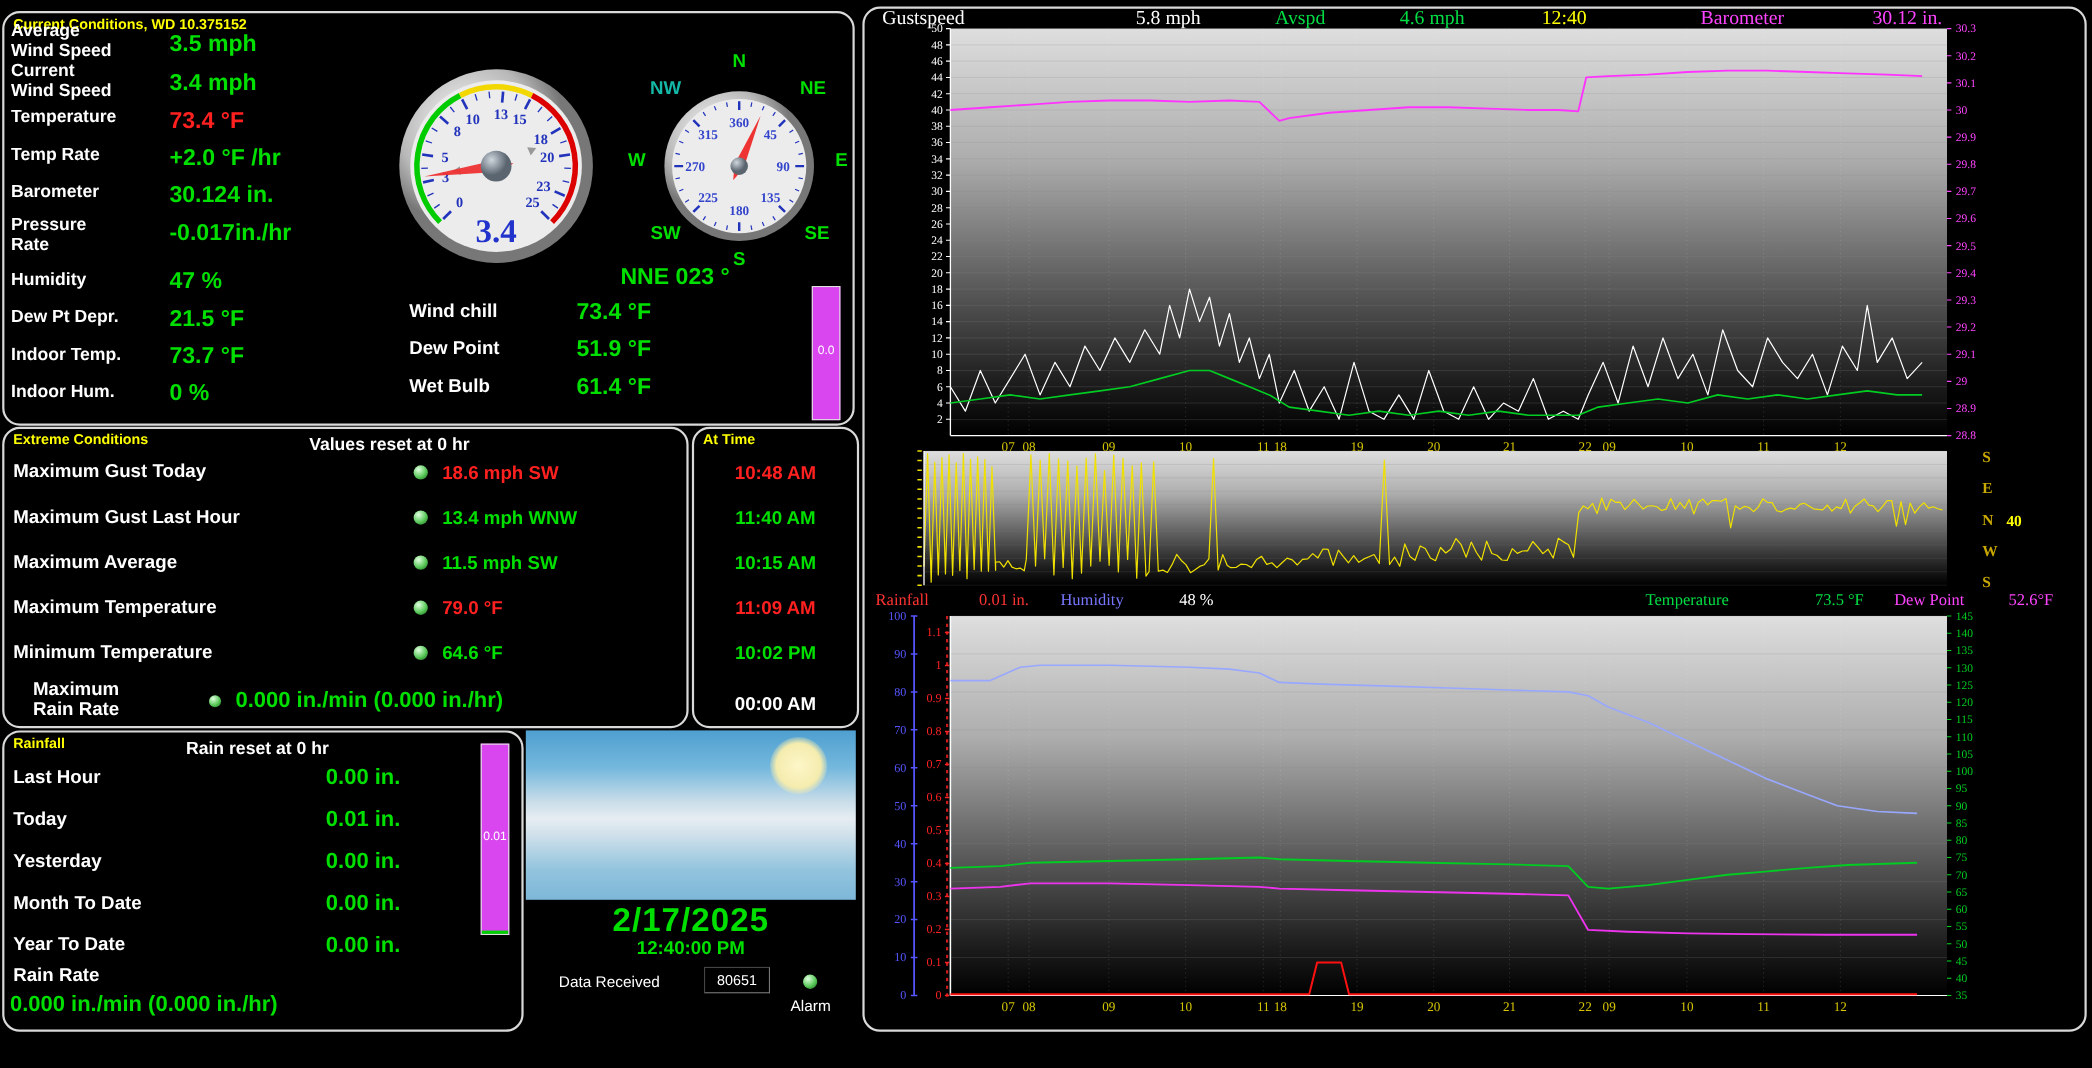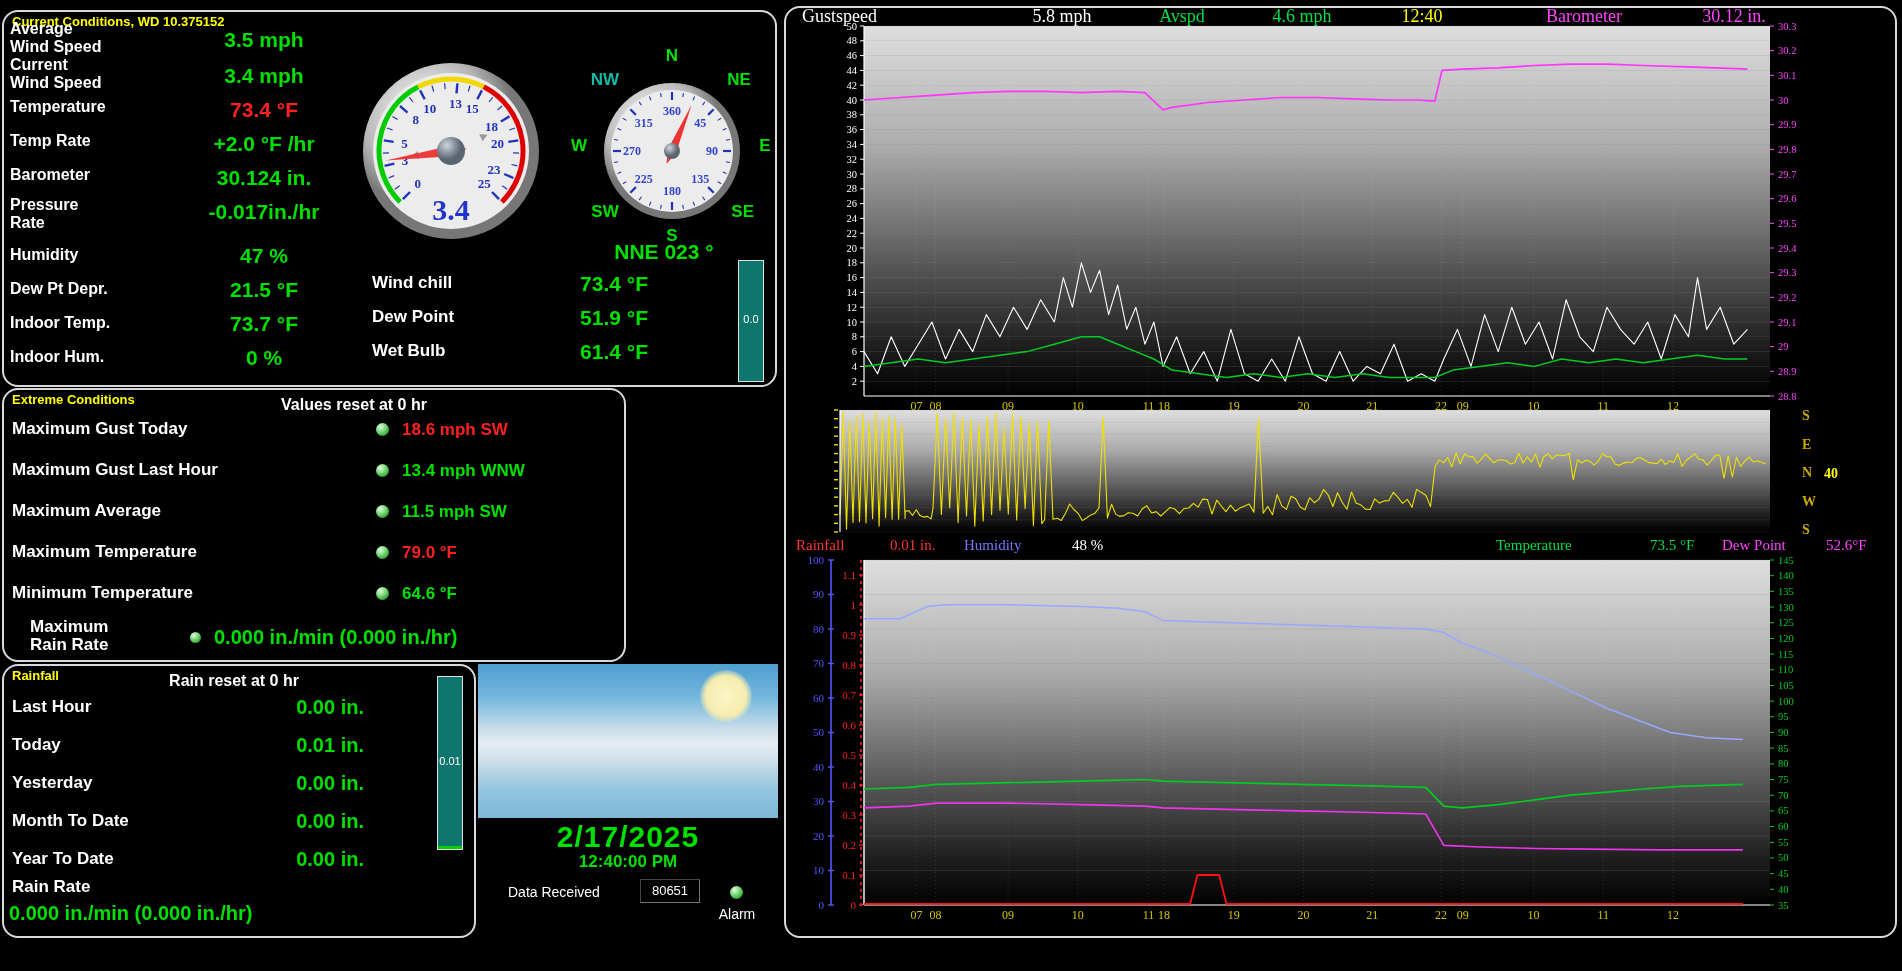--- a/index.html
+++ b/index.html
@@ -1,27 +1,27 @@
 <!DOCTYPE html>
 <html><head>
 <meta charset="utf-8">
 <style>
   html,body{margin:0;padding:0;background:#000;}
   #stage{position:relative;width:1902px;height:971px;background:#000;overflow:hidden;
          font-family:"Liberation Sans",sans-serif;}
   .panel{position:absolute;border:2px solid #d9d9d9;border-radius:16px;background:#000;box-sizing:border-box;}
   .ptitle{position:absolute;left:8px;top:2px;font-size:13px;font-weight:bold;color:#ffff00;white-space:nowrap;}
   .lbl{position:absolute;color:#fff;font-weight:bold;font-size:16px;line-height:18px;white-space:pre-line;}
-  .val{position:absolute;font-weight:bold;font-size:21px;text-align:center;white-space:nowrap;}
+  .val{position:absolute;font-weight:bold;font-size:21px;white-space:nowrap;}
   .val2{position:absolute;font-weight:bold;font-size:17px;white-space:nowrap;}
   .green{color:#00e000}.red{color:#ff2020}.white{color:#ffffff}
   .hdrline{position:absolute;color:#fff;font-weight:bold;font-size:16px;text-align:center;white-space:nowrap;}
   .led{position:absolute;width:13px;height:13px;border-radius:50%;
        background:radial-gradient(circle at 35% 30%,#e0ffe0,#58c858 55%,#156015);}
-  .vbar{position:absolute;border:1px solid #e0e0e0;background:#0f766e;}
+  .vbar{position:absolute;border:1px solid #e0e0e0;background:#d946ef;}
   .vbar .bv{position:absolute;left:0;right:0;text-align:center;color:#fff;font-size:11px;font-weight:normal;}
   .sky{position:absolute;background:linear-gradient(180deg,#4f9fd0 0%,#74b8dd 22%,#c9dde9 42%,#e6edf2 52%,#cfe0ea 62%,#93c4de 82%,#7db7d8 100%);overflow:hidden;}
   .sun{position:absolute;width:52px;height:52px;border-radius:50%;
        background:radial-gradient(circle,#fdf6c8 0%,#f4ecae 55%,rgba(244,236,174,0) 75%);}
   .dline{position:absolute;text-align:center;font-weight:bold;color:#00e000;white-space:nowrap;}
   .drbox{position:absolute;border:1px solid #777;border-top-color:#444;border-left-color:#444;
          color:#fff;font-size:13px;text-align:center;}
   .smwhite{position:absolute;color:#fff;font-size:14px;white-space:nowrap;}
   svg text{font-family:"Liberation Serif",serif;}
 </style>
@@ -204,20 +204,31 @@
         <div class="lbl" style="left:8px;top:194px;font-size:17px;">Minimum Temperature</div>
         <div class="led" style="left:372px;top:197px;"></div>
         <div class="val2 green" style="left:398px;top:194px;">64.6 °F</div>
         <div class="lbl" style="left:26px;top:228px;font-size:17px;">Maximum
 Rain Rate</div>
         <div class="led" style="left:186px;top:242px;width:11px;height:11px;"></div>
         <div class="val2 green" style="left:210px;top:236px;font-size:20px;">0.000 in./min (0.000 in./hr)</div>
       </div>
   </div>
 
+  <div class="panel" id="p-attime" style="left:629px;top:388px;width:152px;height:274px;">
+    <div class="ptitle">At Time</div>
+    <div id="time-rows">
+        <div class="val2 red" style="left:0;top:30px;width:148px;text-align:center;font-size:17px;">10:48 AM</div>
+        <div class="val2 green" style="left:0;top:71px;width:148px;text-align:center;font-size:17px;">11:40 AM</div>
+        <div class="val2 green" style="left:0;top:112px;width:148px;text-align:center;font-size:17px;">10:15 AM</div>
+        <div class="val2 red" style="left:0;top:153px;width:148px;text-align:center;font-size:17px;">11:09 AM</div>
+        <div class="val2 green" style="left:0;top:194px;width:148px;text-align:center;font-size:17px;">10:02 PM</div>
+        <div class="val2 white" style="left:0;top:240px;width:148px;text-align:center;font-size:17px;">00:00 AM</div>
+      </div>
+  </div>
 
   <div class="panel" id="p-rain" style="left:2px;top:664px;width:474px;height:274px;">
     <div class="ptitle">Rainfall</div>
     <div class="hdrline" style="left:60px;top:6px;width:340px;">Rain reset at 0 hr</div>
     <div id="rain-rows">
         <div class="lbl" style="left:8px;top:32px;font-size:17px;">Last Hour</div>
         <div class="val green" style="left:200px;top:30px;width:160px;text-align:right;font-size:20px;">0.00 in.</div>
         <div class="lbl" style="left:8px;top:70px;font-size:17px;">Today</div>
         <div class="val green" style="left:200px;top:68px;width:160px;text-align:right;font-size:20px;">0.01 in.</div>
         <div class="lbl" style="left:8px;top:108px;font-size:17px;">Yesterday</div>

